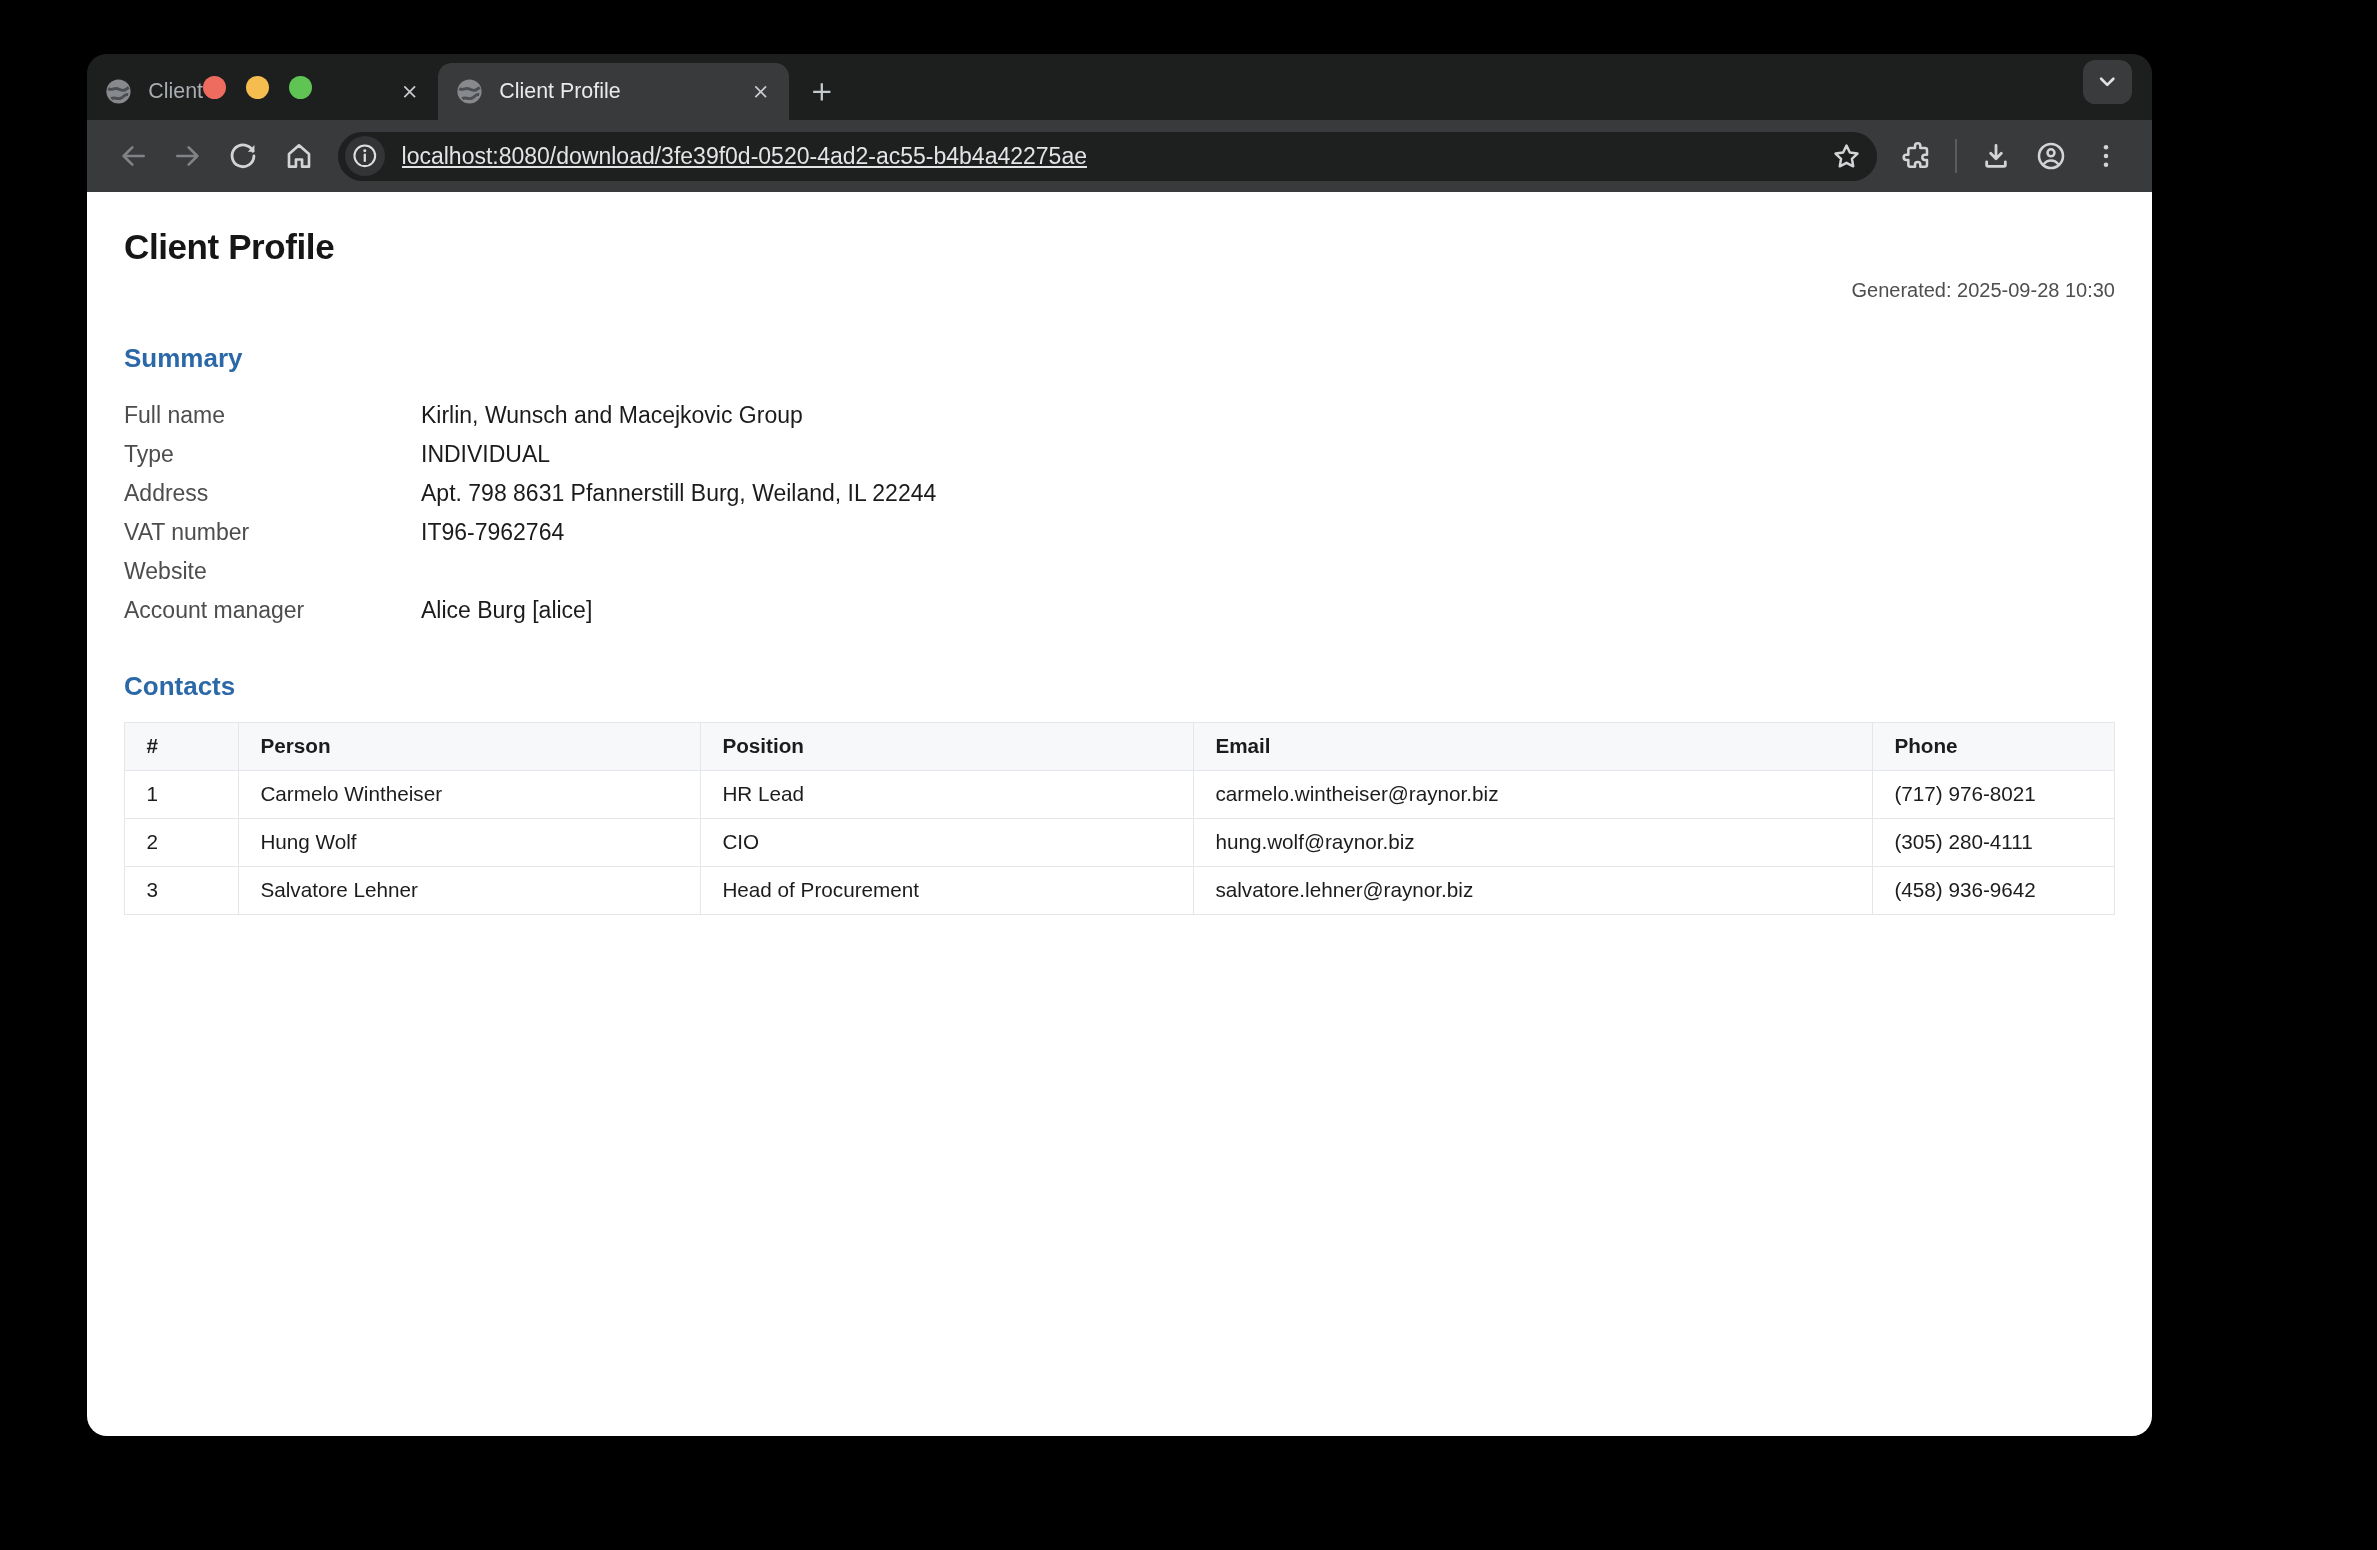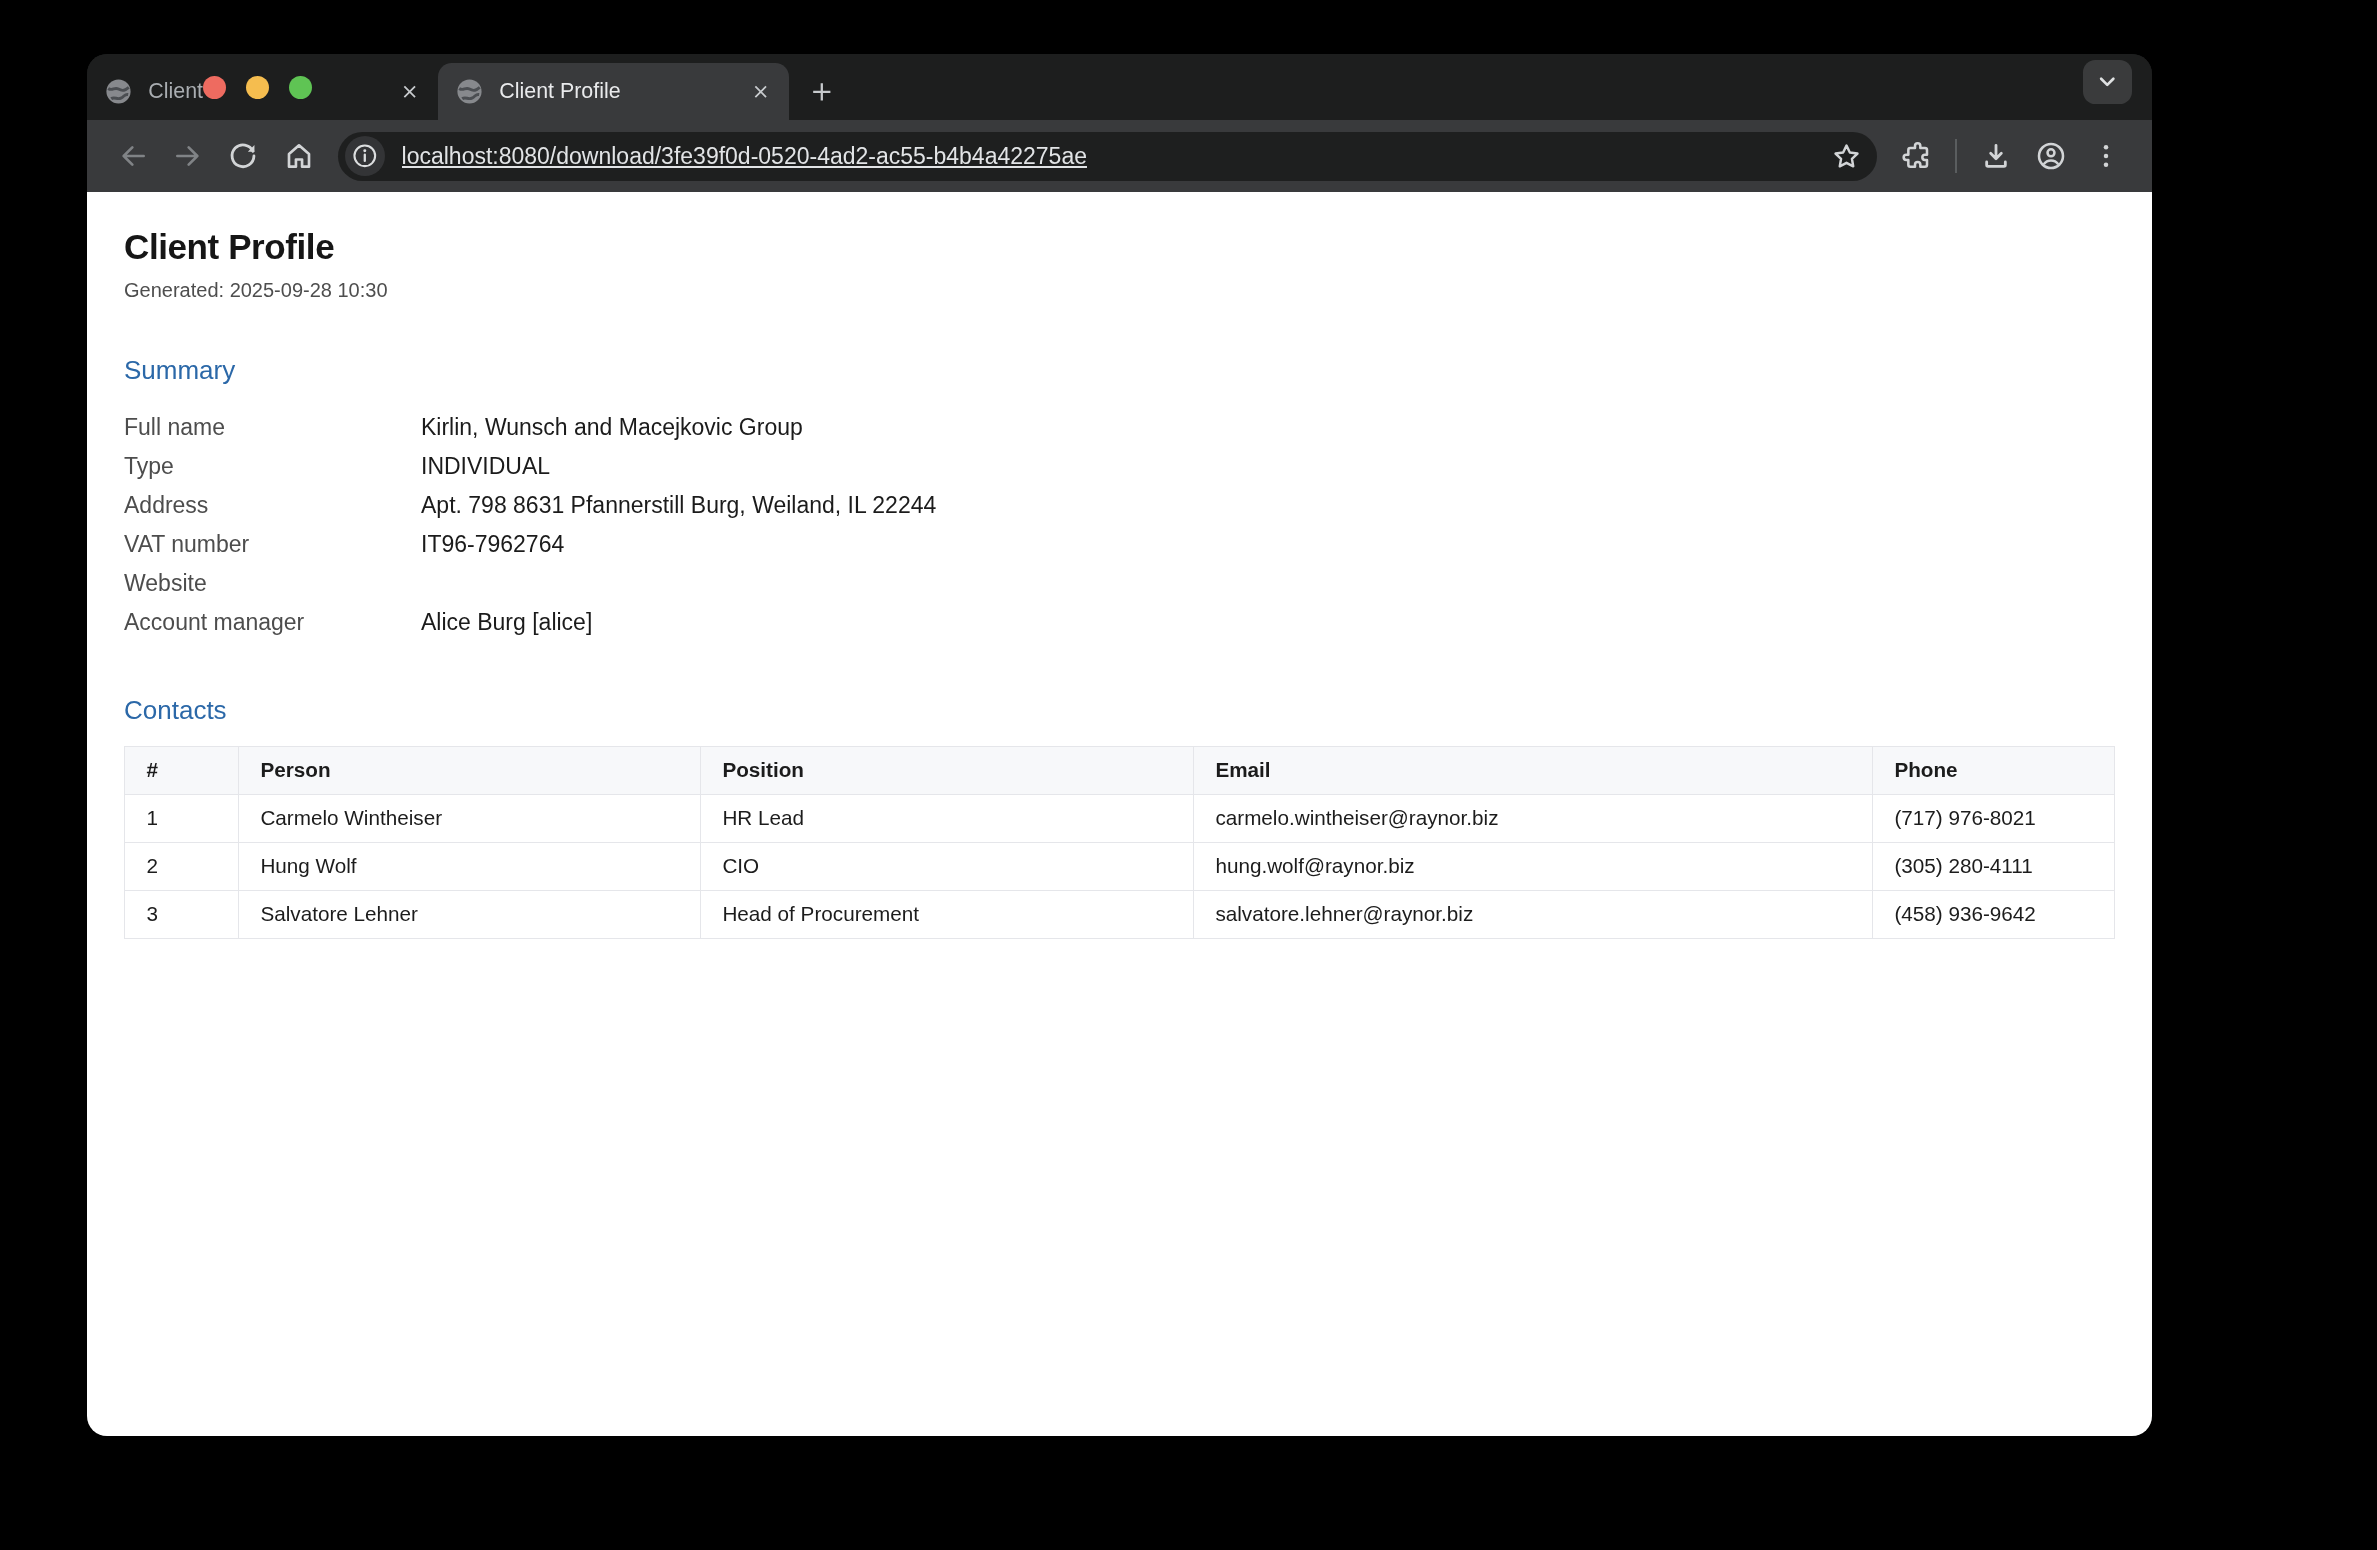--- a/index.html
+++ b/index.html
@@ -30,22 +30,22 @@
   .tbtn{ width:49px; height:49px; border-radius:50%; display:flex; align-items:center; justify-content:center; color:#d2d4d6; flex:0 0 auto; margin:0 3.1px; }
   .tbtn.dim{ color:#808386; }
   .urlbar{ flex:1; height:49px; background:#1e1f1f; border-radius:24.5px; margin:0 12.3px; display:flex; align-items:center; padding:0 10.7px 0 6.1px; min-width:0; }
   .urlinfo{ width:40px; height:40px; border-radius:50%; background:#333436; display:flex; align-items:center; justify-content:center; color:#dcdedf; flex:0 0 auto; }
   .urltext{ margin-left:17px; font-size:23px; color:#e2e4e6; white-space:nowrap; overflow:hidden; flex:1;text-decoration:underline; }
   .starbtn{ width:40px; height:40px; display:flex; align-items:center; justify-content:center; color:#d2d4d6; flex:0 0 auto; }
   .tdivider{ width:2.3px; height:34px; background:#5a5d5f; margin:0 10.7px; flex:0 0 auto; }
   
   .content{ flex:1; background:#ffffff; padding:35px 37px 0 37px; overflow:hidden; }
   h1{ font-size:35px; font-weight:700; color:#161616; letter-spacing:-0.4px; }
-  .generated{ font-size:20px; color:#4e4e4e; margin-top:12.3px; }
-  h2{ font-size:26px; font-weight:400; color:var(--accent); margin-top:53px; }
+  .generated{ font-size:20px; color:#4e4e4e; margin-top:12.3px;text-align:right; }
+  h2{ font-size:26px; font-weight:700; color:var(--accent); margin-top:41px; }
   .sgrid{ margin-top:21.4px; font-size:23px; }
   .srow{ display:grid; grid-template-columns:297px 1fr; line-height:39px; }
   .slabel{ color:#4d4d4d; }
   .svalue{ color:#1b1b1b; }
   table{ width:100%; border-collapse:collapse; margin-top:20px; font-size:20.7px; color:#1c1c1c; table-layout:fixed; }
   col.c0{ width:114px; } col.c1{ width:462px; } col.c2{ width:493px; } col.c3{ width:679px; }
   th,td{ border:1.5px solid #e5e6ea; height:48px; padding:0 21.4px; text-align:left; vertical-align:middle; white-space:nowrap; overflow:hidden; }
   thead th{ background:#f7f8fa; font-weight:700; }
   svg{ display:block; }
 </style>

